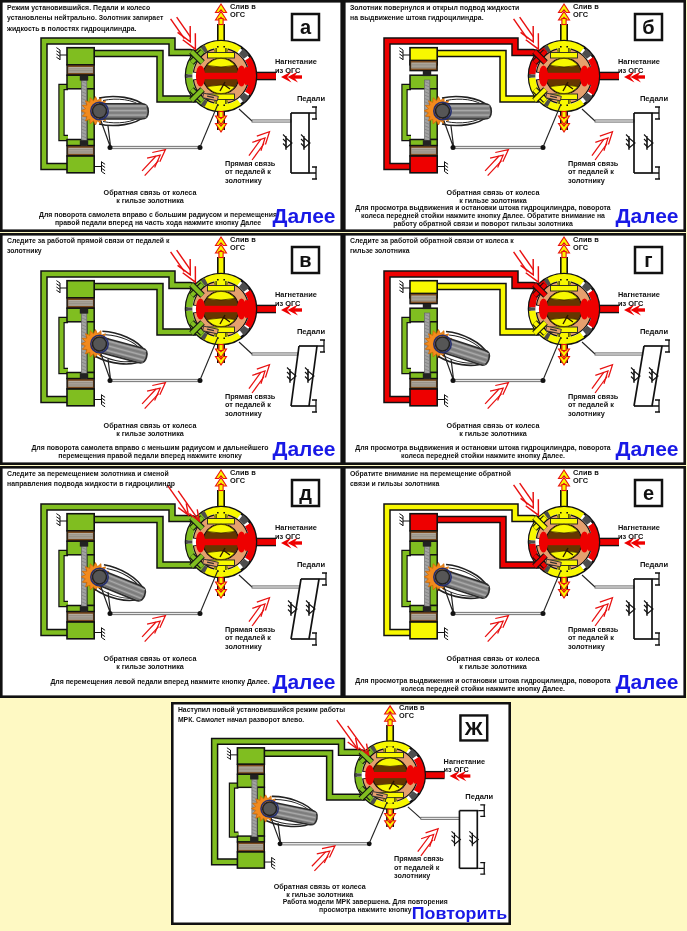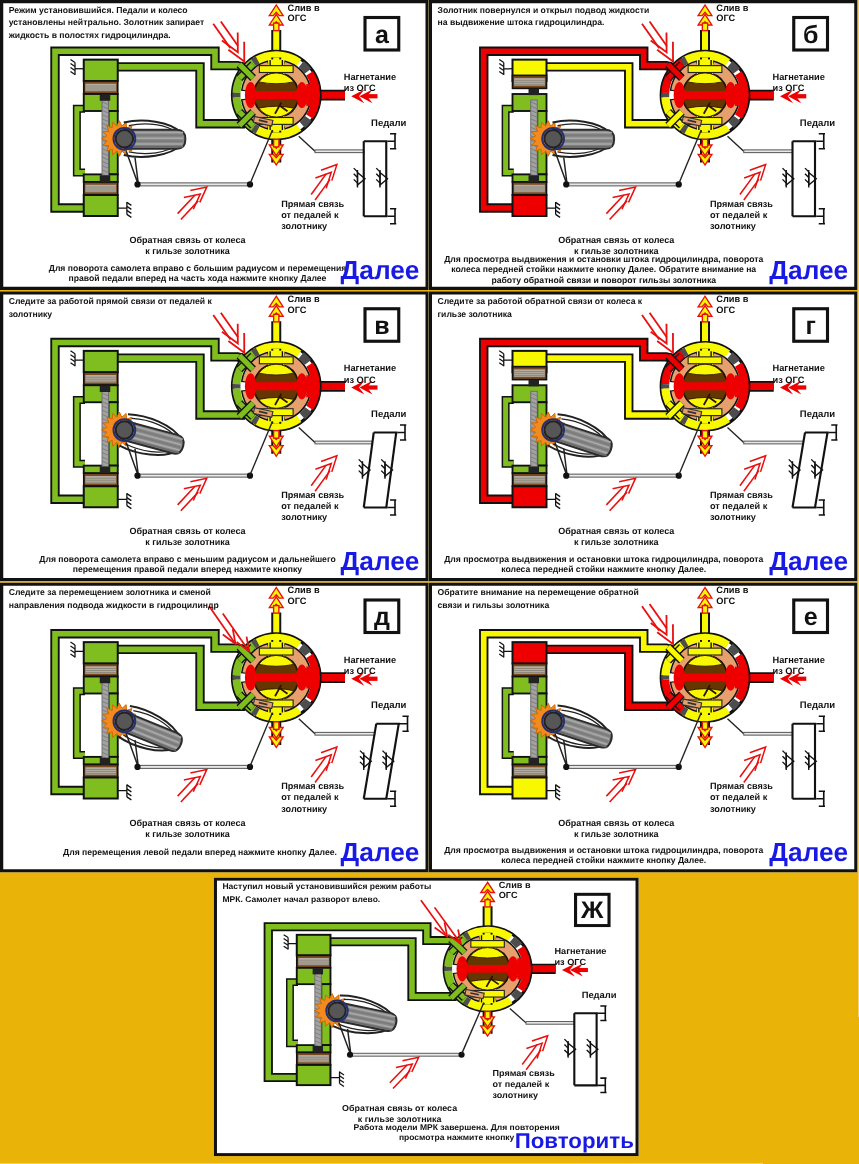--- a/index.html
+++ b/index.html
@@ -1,14 +1,14 @@
 <!DOCTYPE html>
 <html><head><meta charset="utf-8"><style>
 html,body{margin:0;padding:0;background:#fff;}
-.pg{position:relative;width:687px;height:931px;background:#eab308;font-family:"Liberation Sans",sans-serif;overflow:hidden;}
+.pg{position:relative;width:687px;height:931px;background:#fef9c3;font-family:"Liberation Sans",sans-serif;overflow:hidden;}
 .pn{position:absolute;}
 </style></head><body>
 <div class="pg">
 <div class="pn" style="left:0px;top:0px"><svg width="343" height="232" viewBox="0 0 343 232" preserveAspectRatio="none">
         <rect x="0" y="0" width="343" height="232" fill="#fff"></rect>
         <path d="M196,54 L190,52.5 L172,52.5 L172,41 L44,41 L44,166.4 L68,166.4" fill="none" stroke="#111" stroke-width="7.5" stroke-linejoin="miter"></path>
         <path d="M196,54 L190,52.5 L172,52.5 L172,41 L44,41 L44,166.4 L68,166.4" fill="none" stroke="#80BE20" stroke-width="4.5" stroke-linejoin="miter"></path>
         <path d="M94,53.5 L160,53.5 L160,99 L196,99" fill="none" stroke="#111" stroke-width="7.5" stroke-linejoin="miter"></path>
         <path d="M94,53.5 L160,53.5 L160,99 L196,99" fill="none" stroke="#80BE20" stroke-width="4.5" stroke-linejoin="miter"></path>
         <path d="M221,46 L221,24" fill="none" stroke="#111" stroke-width="8" stroke-linejoin="miter"></path>

